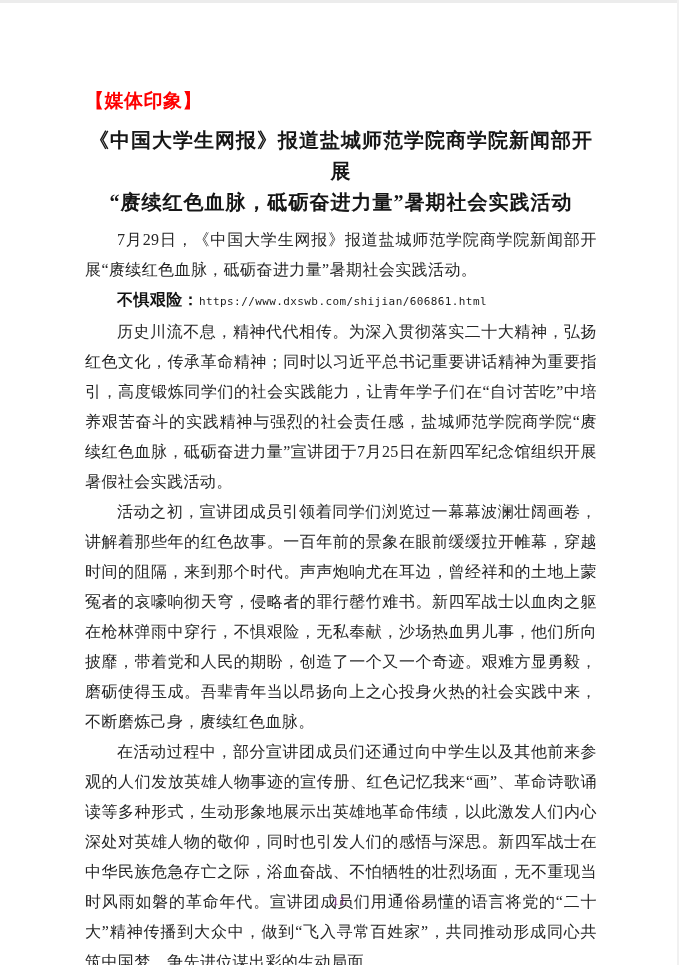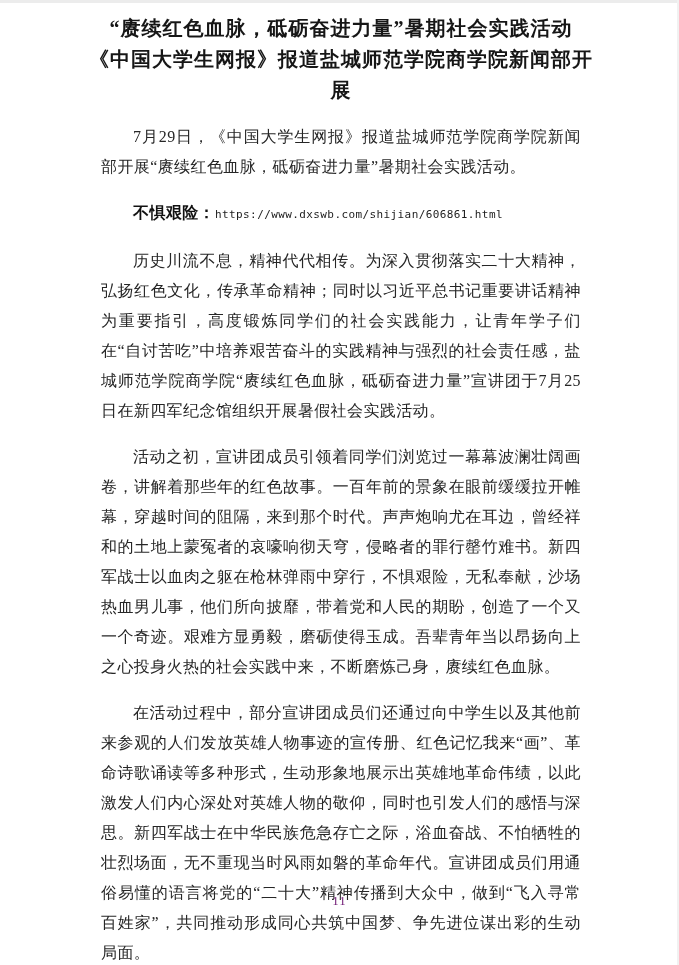--- a/index.html
+++ b/index.html
@@ -55,21 +55,21 @@
   }
   .body-text {
     margin-top: 7px;
     color: #262626;
     font-size: 16px;
     line-height: 30px;
     text-align: justify;
     letter-spacing: 0.4px;
   }
   .body-text p {
-    margin: 16px;
+    margin: 0;
     text-indent: 2em;
   }
   .link-line {
     margin: 0;
     text-indent: 2em;
     white-space: nowrap;
   }
   .link-label {
     font-family: "Liberation Sans", "DejaVu Sans", sans-serif;
     font-weight: 700;
@@ -94,24 +94,25 @@
 </style>
 </head>
 <body>
 
 <div class="page">
   <div class="page-edge-top"></div>
   <div class="page-edge-right"></div>
 
   <div class="content">
 
+    <div class="section-header" id="section-header" style="color: rgb(254, 0, 0);">【媒体印象】</div>
 
     <div class="article-title">
+      <div>《中国大学生网报》报道盐城师范学院商学院新闻部开展</div>
       <div>“赓续红色血脉，砥砺奋进力量”暑期社会实践活动</div>
-      <div>《中国大学生网报》报道盐城师范学院商学院新闻部开展</div>
     </div>
 
     <div class="body-text">
       <p>7月29日，《中国大学生网报》报道盐城师范学院商学院新闻部开展“赓续红色血脉，砥砺奋进力量”暑期社会实践活动。</p>
 
       <p class="link-line">
         <span class="link-label">不惧艰险：</span><span class="link-url">https://www.dxswb.com/shijian/606861.html</span>
       </p>
 
       <p>历史川流不息，精神代代相传。为深入贯彻落实二十大精神，弘扬红色文化，传承革命精神；同时以习近平总书记重要讲话精神为重要指引，高度锻炼同学们的社会实践能力，让青年学子们在“自讨苦吃”中培养艰苦奋斗的实践精神与强烈的社会责任感，盐城师范学院商学院“赓续红色血脉，砥砺奋进力量”宣讲团于7月25日在新四军纪念馆组织开展暑假社会实践活动。</p>

